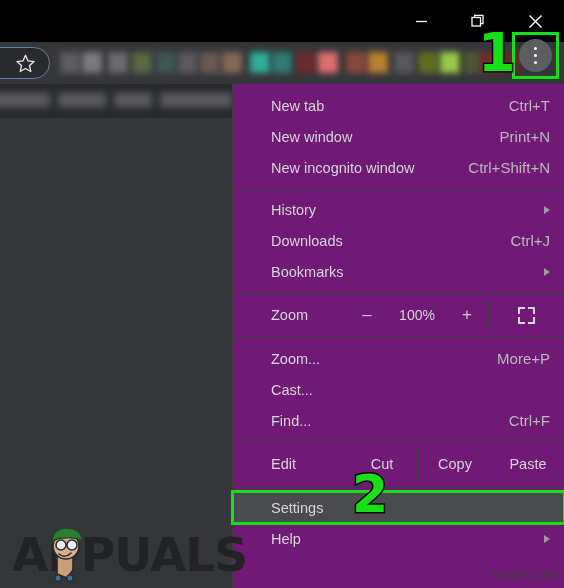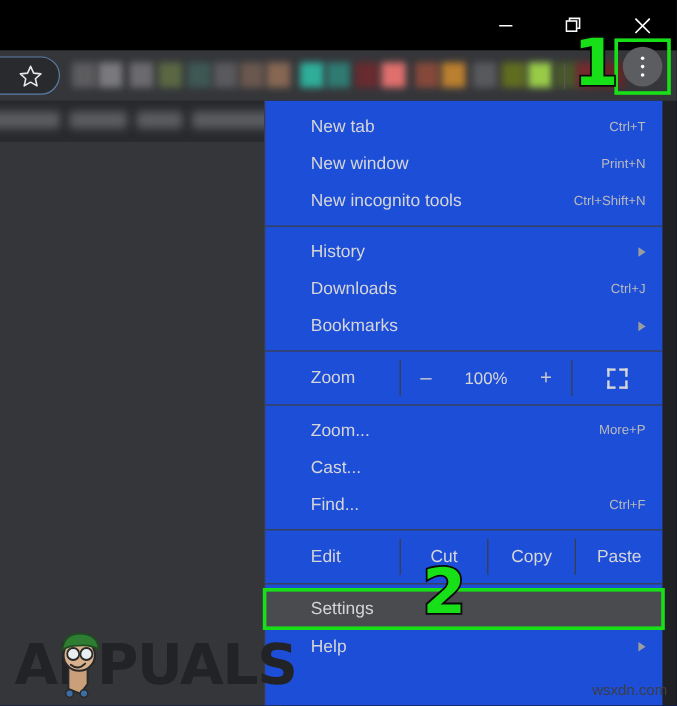--- a/index.html
+++ b/index.html
@@ -100,43 +100,43 @@
   .page-body {
     position: absolute;
     left: 0; top: 118px;
     width: 234px; height: 470px;
     background: #35363a;
   }
 
   
   .menu {
     position: absolute;
-    left: 220px; top: 84px;
+    left: 232px; top: 84px;
     width: 332px; height: 504px;
-    background: #1d4ed8;
+    background: #701a75;
     border-left: 1px solid #3c3d40;
     padding-top: 6px;
     font-size: 14.5px;
     color: #d6d6d8;
   }
 
   .mi {
     position: relative;
     height: 31px;
     display: flex;
     align-items: center;
     padding-left: 38px;
     padding-right: 14px;
     white-space: nowrap;
   }
   .mi .label { flex: 0 0 auto; }
   .mi .accel {
     margin-left: auto;
     color: #b9babc;
-    font-size: 11px;
+    font-size: 15px;
   }
   .mi .arrow {
     margin-left: auto;
     width: 0; height: 0;
     border-left: 6px solid #9b9c9e;
     border-top: 4.5px solid transparent;
     border-bottom: 4.5px solid transparent;
   }
 
   .sep {
@@ -339,21 +339,21 @@
   <div class="menu" id="menu">
       <div class="mi">
         <span class="label">New tab</span>
         <span class="accel">Ctrl+T</span>
       </div>
       <div class="mi">
         <span class="label">New window</span>
         <span class="accel">Print+N</span>
       </div>
       <div class="mi">
-        <span class="label">New incognito tools</span>
+        <span class="label">New incognito window</span>
         <span class="accel">Ctrl+Shift+N</span>
       </div>
       <div class="sep"></div>
       <div class="mi">
         <span class="label">History</span>
         <span class="arrow"></span>
       </div>
       <div class="mi">
         <span class="label">Downloads</span>
         <span class="accel">Ctrl+J</span>

